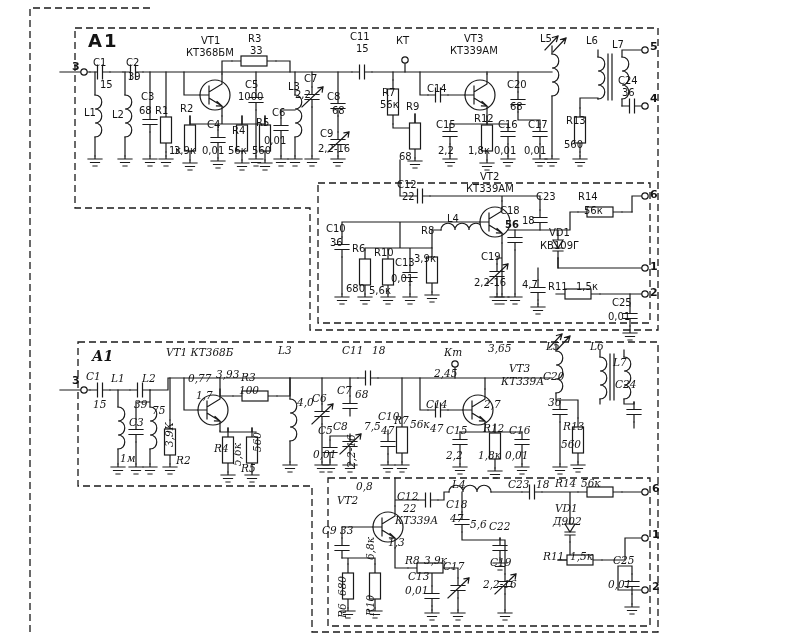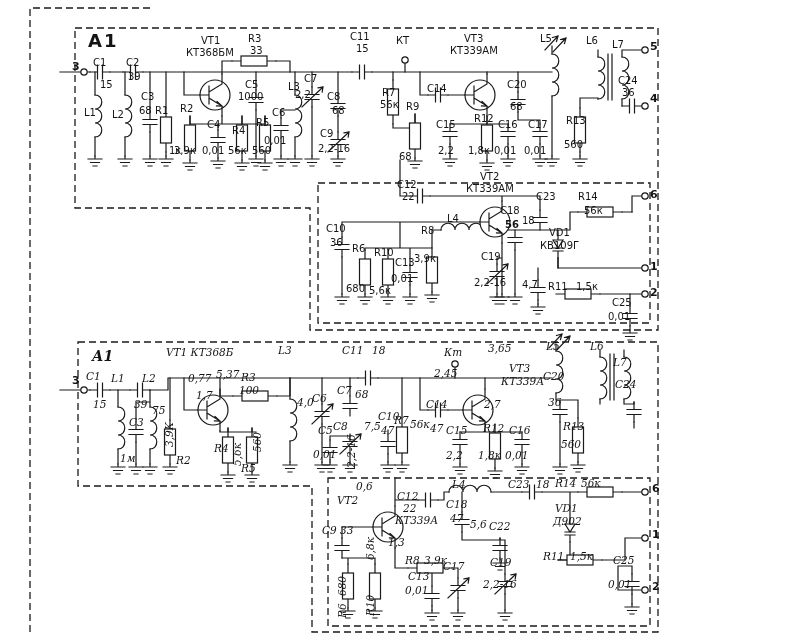--- a/index.html
+++ b/index.html
@@ -382,21 +382,21 @@
       <span class="lab hand" style="left: 111px; top: 372px;">L1</span>
       <span class="lab hand" style="left: 142px; top: 372px;">L2</span>
       <span class="lab hand" style="left: 134px; top: 398px;">39</span>
       <span class="lab hand" style="left: 152px; top: 404px;">75</span>
       <span class="lab hand" style="left: 129px; top: 416px;">С3</span>
       <span class="lab hand" style="left: 120px; top: 452px;">1м</span>
       <span class="lab hand rot" style="left: 163px; top: 447px;">3,9К</span>
       <span class="lab hand" style="left: 176px; top: 454px;">R2</span>
       <span class="lab hand" style="left: 166px; top: 346px;">VT1 КТ368Б</span>
       <span class="lab hand" style="left: 188px; top: 372px;">0,77</span>
-      <span class="lab hand" style="left: 216px; top: 368px;">5,37</span>
+      <span class="lab hand" style="left: 216px; top: 368px;">3,93</span>
       <span class="lab hand" style="left: 241px; top: 371px;">R3</span>
       <span class="lab hand" style="left: 239px; top: 384px;">100</span>
       <span class="lab hand" style="left: 196px; top: 389px;">1,7</span>
       <span class="lab hand" style="left: 214px; top: 442px;">R4</span>
       <span class="lab hand rot" style="left: 231px; top: 466px;">5,6к</span>
       <span class="lab hand rot" style="left: 251px; top: 452px;">560</span>
       <span class="lab hand" style="left: 241px; top: 462px;">R5</span>
       <span class="lab hand" style="left: 278px; top: 344px;">L3</span>
       <span class="lab hand" style="left: 342px; top: 344px;">С11</span>
       <span class="lab hand" style="left: 372px; top: 344px;">18</span>
@@ -428,21 +428,21 @@
       <span class="lab hand" style="left: 509px; top: 424px;">С16</span>
       <span class="lab hand" style="left: 505px; top: 449px;">0,01</span>
       <span class="lab hand" style="left: 546px; top: 340px;">L5</span>
       <span class="lab hand" style="left: 590px; top: 340px;">L6</span>
       <span class="lab hand" style="left: 613px; top: 356px;">L7</span>
       <span class="lab hand" style="left: 543px; top: 370px;">С20</span>
       <span class="lab hand" style="left: 548px; top: 396px;">36</span>
       <span class="lab hand" style="left: 615px; top: 378px;">С24</span>
       <span class="lab hand" style="left: 563px; top: 420px;">R13</span>
       <span class="lab hand" style="left: 561px; top: 438px;">560</span>
-      <span class="lab hand" style="left: 356px; top: 480px;">0,6</span>
+      <span class="lab hand" style="left: 356px; top: 480px;">0,8</span>
       <span class="lab hand" style="left: 337px; top: 494px;">VT2</span>
       <span class="lab hand" style="left: 397px; top: 490px;">С12</span>
       <span class="lab hand" style="left: 403px; top: 502px;">22</span>
       <span class="lab hand" style="left: 395px; top: 514px;">КТ339А</span>
       <span class="lab hand" style="left: 322px; top: 524px;">С9</span>
       <span class="lab hand" style="left: 340px; top: 524px;">33</span>
       <span class="lab hand rot" style="left: 336px; top: 596px;">680</span>
       <span class="lab hand rot" style="left: 336px; top: 618px;">R6</span>
       <span class="lab hand rot" style="left: 364px; top: 560px;">6,8к</span>
       <span class="lab hand rot" style="left: 364px; top: 616px;">R10</span>

